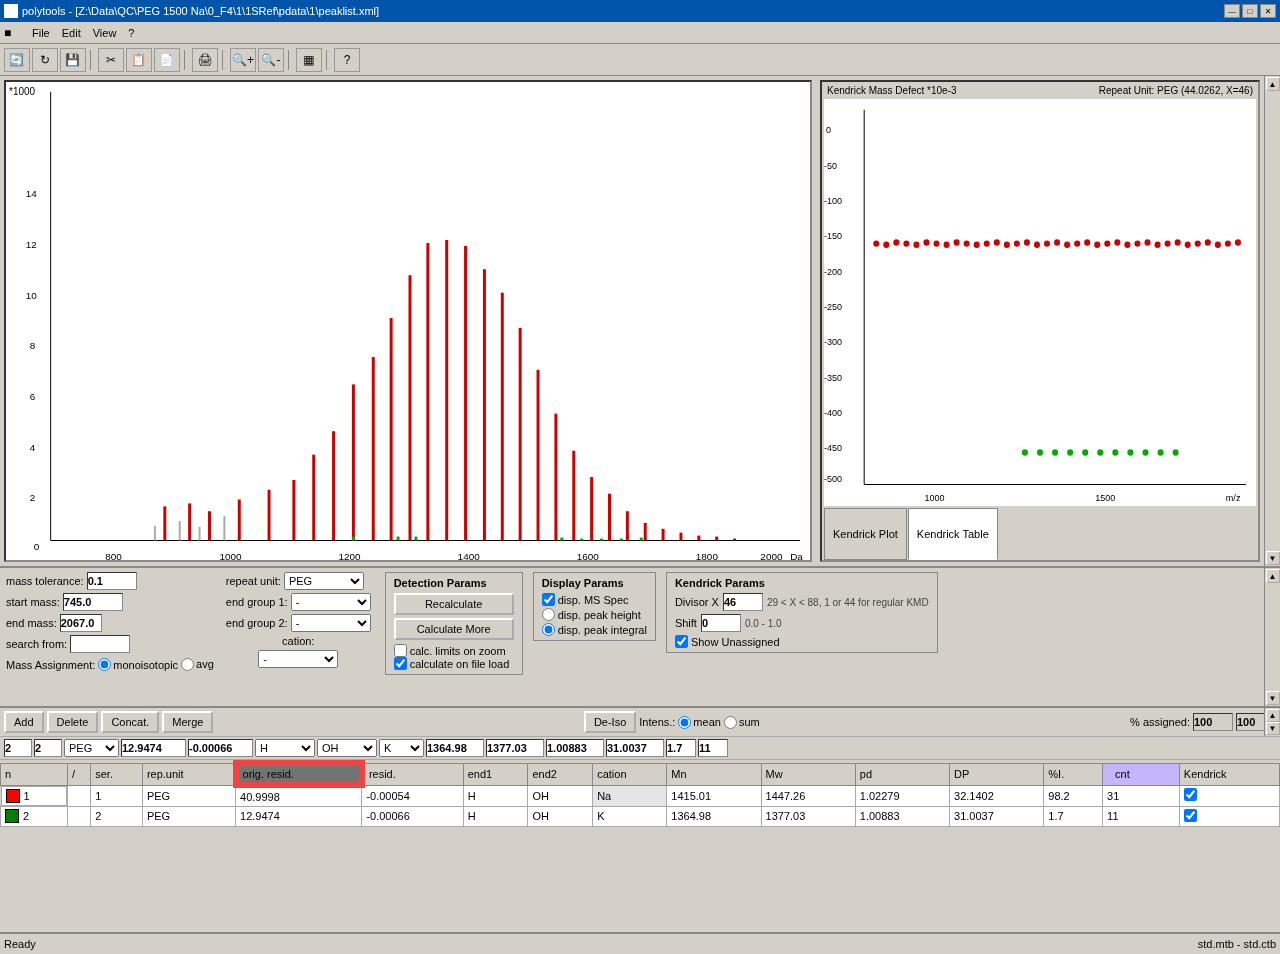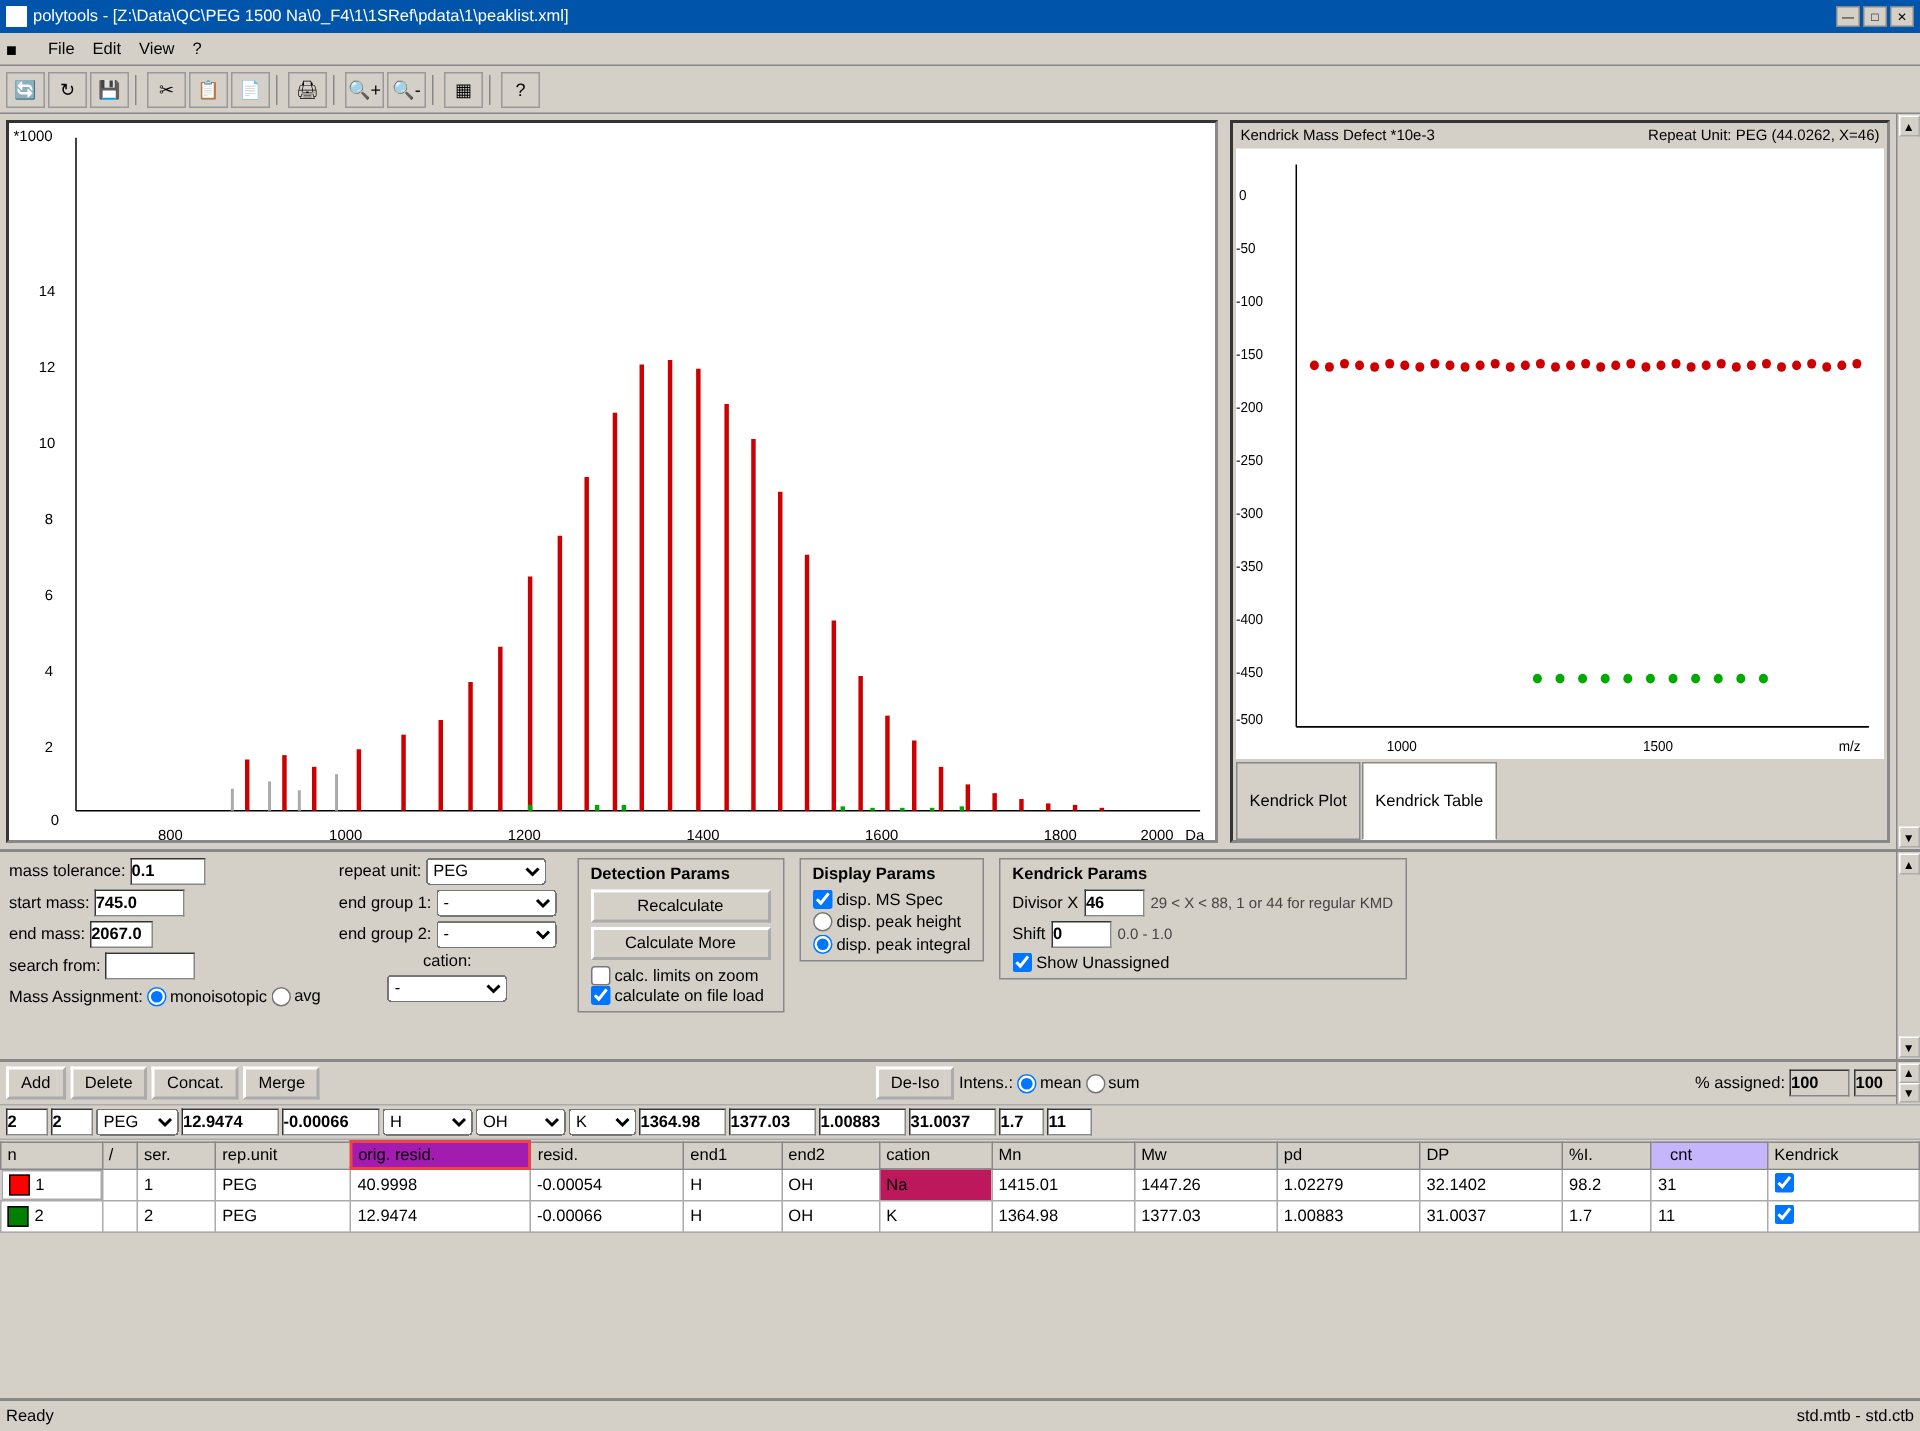--- a/index.html
+++ b/index.html
@@ -435,21 +435,21 @@
     </div>
 
     <div style="overflow-x:auto; overflow-y:auto;">
       <table class="data-table" style="font-size:11px; border-collapse:collapse; width:100%;">
         <thead>
           <tr>
             <th style="border:1px solid #888; padding:2px 4px; background:#d4d0c8; white-space:nowrap;">n</th>
             <th style="border:1px solid #888; padding:2px 4px; background:#d4d0c8;">/</th>
             <th style="border:1px solid #888; padding:2px 4px; background:#d4d0c8;">ser.</th>
             <th style="border:1px solid #888; padding:2px 4px; background:#d4d0c8;">rep.unit</th>
-            <th style="border:2px solid #ef4444; padding:2px 4px; background:#a21caf;">orig. resid.</th>
+            <th style="border:6px solid #ef4444; padding:2px 4px; background:#737373;">orig. resid.</th>
             <th style="border:1px solid #888; padding:2px 4px; background:#d4d0c8;">resid.</th>
             <th style="border:1px solid #888; padding:2px 4px; background:#d4d0c8;">end1</th>
             <th style="border:1px solid #888; padding:2px 4px; background:#d4d0c8;">end2</th>
             <th style="border:1px solid #888; padding:2px 4px; background:#d4d0c8;">cation</th>
             <th style="border:1px solid #888; padding:2px 4px; background:#d4d0c8;">Mn</th>
             <th style="border:1px solid #888; padding:2px 4px; background:#d4d0c8;">Mw</th>
             <th style="border:1px solid #888; padding:2px 4px; background:#d4d0c8;">pd</th>
             <th style="border:1px solid #888; padding:2px 4px; background:#d4d0c8;">DP</th>
             <th style="border:1px solid #888; padding:2px 4px; background:#d4d0c8;">%I.</th>
             <th style="border:1px solid #888; padding:2px 12px; background:#c4b5fd;margin-left:17px;">cnt</th>
@@ -462,21 +462,21 @@
               <div class="color-swatch" style="background:red;"></div>
               <span>1</span>
             </td>
             <td style="border:1px solid #aaa; padding:2px 4px; background:white;"></td>
             <td style="border:1px solid #aaa; padding:2px 4px; background:white;">1</td>
             <td style="border:1px solid #aaa; padding:2px 4px; background:white;">PEG</td>
             <td style="border:1px solid #aaa; padding:2px 4px; background:white;">40.9998</td>
             <td style="border:1px solid #aaa; padding:2px 4px; background:white;">-0.00054</td>
             <td style="border:1px solid #aaa; padding:2px 4px; background:white;">H</td>
             <td style="border:1px solid #aaa; padding:2px 4px; background:white;">OH</td>
-            <td style="border:1px solid #aaa; padding:2px 4px; background:#be185d;">Na</td>
+            <td style="border:1px solid #aaa; padding:2px 4px; background:#e5e5e5;">Na</td>
             <td style="border:1px solid #aaa; padding:2px 4px; background:white;">1415.01</td>
             <td style="border:1px solid #aaa; padding:2px 4px; background:white;">1447.26</td>
             <td style="border:1px solid #aaa; padding:2px 4px; background:white;">1.02279</td>
             <td style="border:1px solid #aaa; padding:2px 4px; background:white;">32.1402</td>
             <td style="border:1px solid #aaa; padding:2px 4px; background:white;">98.2</td>
             <td style="border:1px solid #aaa; padding:2px 4px; background:white;">31</td>
             <td style="border:1px solid #aaa; padding:2px 4px; background:white;"><input type="checkbox" checked="" style=""></td>
           </tr>
           <tr>
             <td style="border:1px solid #aaa; padding:2px 4px; background:white;">

